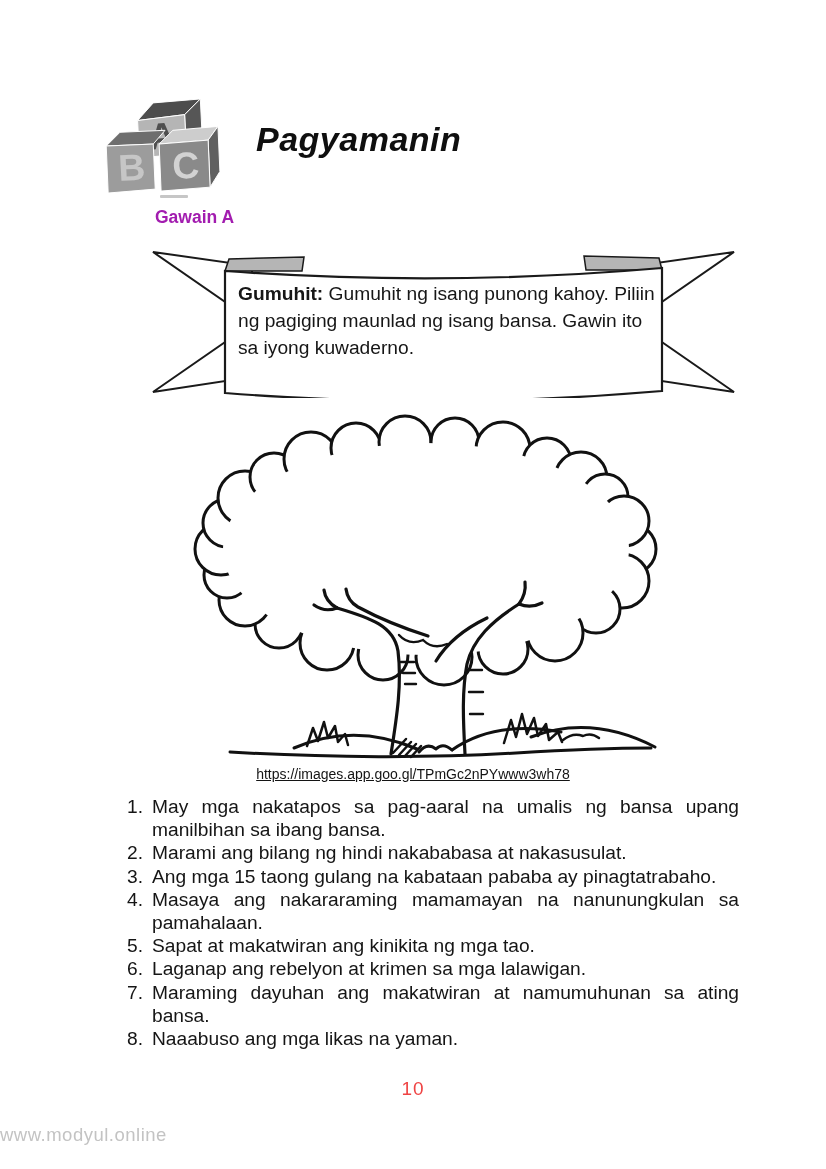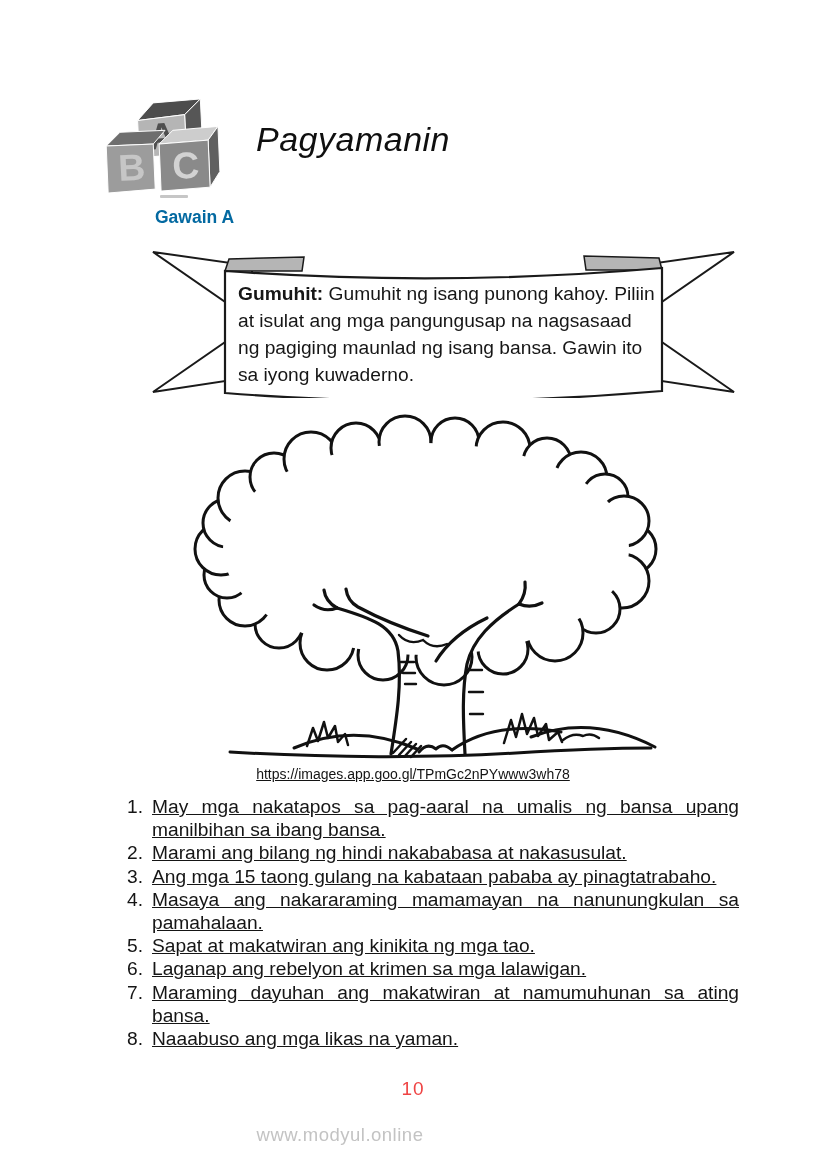--- a/index.html
+++ b/index.html
@@ -11,25 +11,25 @@
   }
 
   
   .blocks { position:absolute; left:104px; top:97px; width:124px; height:98px; }
   .blocks svg { width:100%; height:100%; display:block; }
   .smudge { position:absolute; left:56px; bottom:-3px; width:28px; height:3px; background:#c6c6c6; border-radius:1px; }
 
   
   .title {
     position:absolute; left:256px; top:120px; margin:0;
-    font-size:34px; font-weight:normal; font-style:italic; color:#0f0f0f; letter-spacing:0.5px;
+    font-size:34px; font-weight:bold; font-style:italic; color:#0f0f0f; letter-spacing:0.5px;
   }
   .section-heading {
     position:absolute; left:155px; top:207px; margin:0;
-    font-size:17.5px; font-weight:bold; color:#0369a1;
+    font-size:17.5px; font-weight:bold; color:#a21caf;
   }
 
   
   .ribbon { position:absolute; left:150px; top:245px; width:587px; height:153px; }
   .ribbon-svg { position:absolute; left:0; top:0; width:100%; height:100%; }
   .ribbon-text {
     position:absolute; left:88px; top:35px; width:416px;
     font-size:19.2px; line-height:27px; color:#161616; white-space:nowrap;
   }
   .ribbon-text strong { font-weight:bold; }
@@ -37,36 +37,36 @@
   
   .tree-figure { position:absolute; left:0; top:413px; width:826px; margin:0; }
   .tree-svg { display:block; width:482px; height:352px; margin-left:186px; }
   .tree-caption { text-align:center; margin-top:1px; font-size:14px; }
   .src-link { color:#141414; text-decoration:underline; cursor:pointer; }
 
   
   .statements {
     position:absolute; left:127px; top:795px; width:612px;
     margin:0; padding:0; list-style:none; counter-reset:stmt;
-    font-size:19.2px; line-height:23.2px; color:#151515;text-decoration:underline;
+    font-size:19.2px; line-height:23.2px; color:#151515;
   }
   .statement {
     counter-increment:stmt; position:relative; padding-left:25px;
     text-align:justify; text-justify:inter-word;
   }
   .statement::before { content:counter(stmt) "."; position:absolute; left:0; top:0; }
 
   
   .page-number {
     position:absolute; left:0; top:1078px; width:826px;
     text-align:center; font-size:19px; color:#ef4444; letter-spacing:1px;
   }
   .watermark {
     position:absolute; left:0; top:1124px; width:680px;
-    text-align:center; font-size:18.5px; color:#c3c3c3; letter-spacing:0.5px;
+    text-align:left; font-size:18.5px; color:#c3c3c3; letter-spacing:0.5px;
   }
 </style>
 </head>
 <body>
 
 <div class="page">
 
   <div class="blocks">
     <svg viewBox="0 0 126 100">
 
@@ -103,21 +103,20 @@
 
       <path d="M584,7 L485,21 L485,132 L584,147 L483,77 Z" fill="#ffffff" stroke="#1a1a1a" stroke-width="2"></path>
 
       <path d="M75,26 L79,14 L154,12 L152,26 Z" fill="#b5b5b5" stroke="#1a1a1a" stroke-width="1.5"></path>
       <path d="M512,25 L509,13 L434,11 L436,25 Z" fill="#b5b5b5" stroke="#1a1a1a" stroke-width="1.5"></path>
 
       <path d="M75,26 Q293,42 512,23 L512,146 Q293,165 75,148 Z" fill="#ffffff" stroke="#1a1a1a" stroke-width="2.2"></path>
     </svg>
     <div class="ribbon-text">
       <div><strong>Gumuhit:</strong> <span>Gumuhit ng isang punong kahoy. Piliin</span></div>
-      <div>at isulat ang mga pangungusap na nagsasaad</div>
       <div>ng pagiging maunlad ng isang bansa. Gawin ito</div>
       <div>sa iyong kuwaderno.</div>
     </div>
   </div>
 
   <figure class="tree-figure">
     <svg class="tree-svg" viewBox="0 0 482 352">
 
       <g fill="#ffffff" stroke="#111111" stroke-width="3">
         <circle cx="445" cy="136" r="25"></circle>

